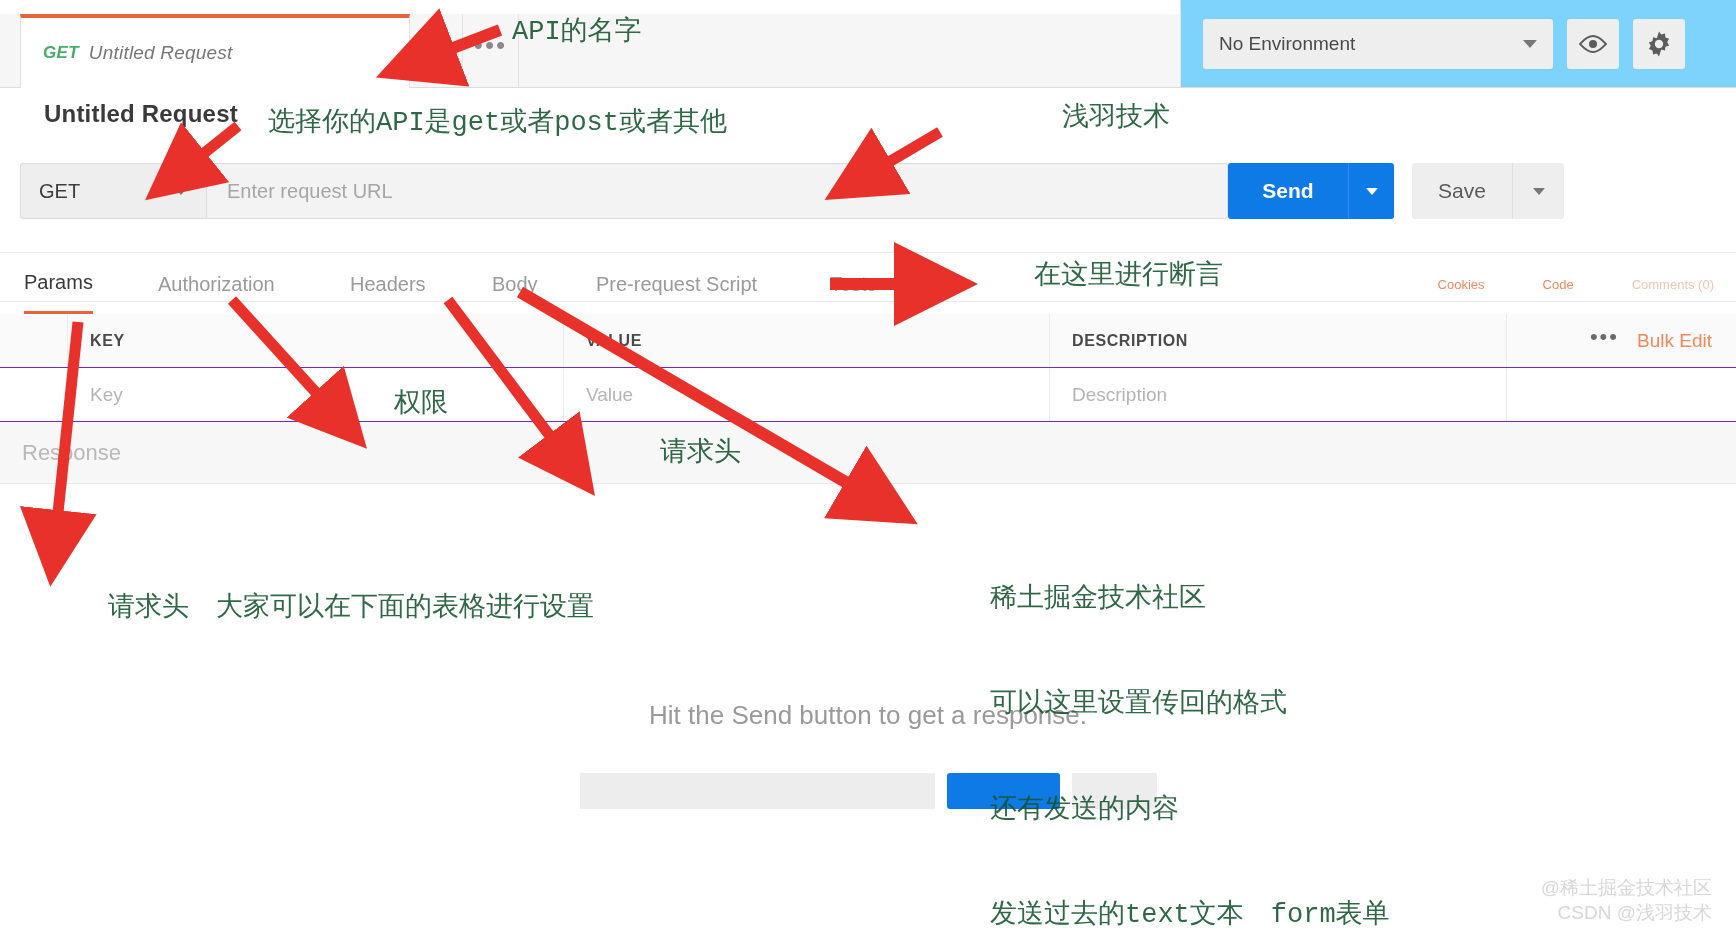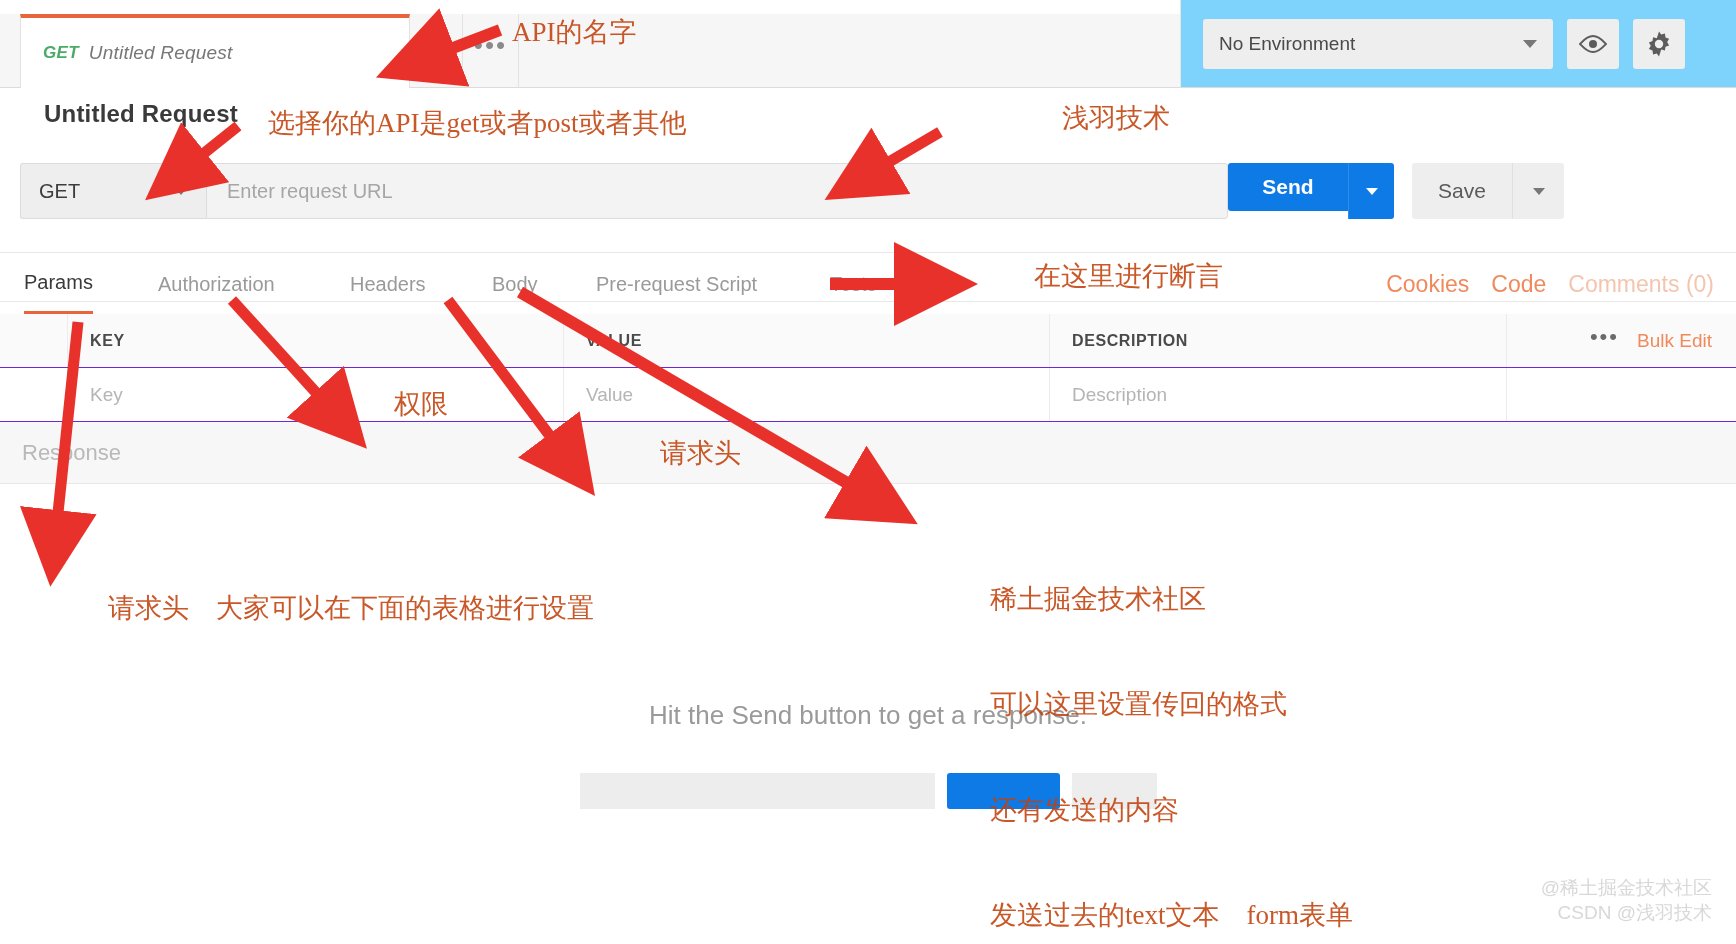--- a/index.html
+++ b/index.html
@@ -72,21 +72,21 @@
     padding: 0 18px; justify-content: space-between;
   }
   .method-box .m { font-size: 20px; color: #3d3d3d; }
   .url-input {
     position: absolute; left: 186px; top: 0; width: 1022px; height: 56px;
     background: #f3f3f3; border: 1px solid #dcdcdc; border-radius: 0 3px 3px 0;
     display: flex; align-items: center; padding-left: 20px;
     font-size: 20px; color: #a6a6a6;
   }
   .send-btn {
-    position: absolute; left: 1208px; top: 0; width: 120px; height: 48px;
+    position: absolute; left: 1208px; top: 0; width: 120px; height: 56px;
     background: #0d7ae5; border-radius: 3px 0 0 3px; color: #fff;
     font-size: 21px; font-weight: bold; display: flex;
     align-items: center; justify-content: center;
   }
   .send-caret {
     position: absolute; left: 1328px; top: 0; width: 46px; height: 56px;
     background: #0d7ae5; border-radius: 0 3px 3px 0; border-left: 1px solid #2d8ceb;
     display: flex; align-items: center; justify-content: center;
   }
   .send-caret .caret { border-top-color: #fff; }
@@ -106,21 +106,21 @@
     position: absolute; left: 0; top: 252px; width: 1736px; height: 50px;
     border-top: 1px solid #e8e8e8; border-bottom: 1px solid #e8e8e8;
   }
   .stab {
     position: absolute; top: 0; height: 62px; display: flex; align-items: center;
     font-size: 20px; color: #9a9a9a;
   }
   .stab.active { color: #3a3a3a; border-bottom: 4px solid #e8643c; }
   .rightlinks { position: absolute; right: 22px; top: 0; height: 62px;
                 display: flex; align-items: center; gap: 22px; }
-  .rightlinks .lk { font-size: 23px; color: #f08a5d; }
+  .rightlinks .lk { font-size: 13px; color: #f08a5d; margin-left: 36px; }
   .rightlinks .lk.muted { color: #f3c5ae; }
 
   
   .kvtable { position: absolute; left: 0; top: 314px; width: 1736px; }
   .kvrow { display: flex; height: 54px; border-bottom: 1px solid #6d28d9; }
   .kvrow.head { background: #fafafa; }
   .c-check { width: 68px; border-right: 1px solid #ececec; }
   .c-key   { width: 496px; border-right: 1px solid #ececec; display: flex; align-items: center; padding-left: 22px; }
   .c-val   { width: 486px; border-right: 1px solid #ececec; display: flex; align-items: center; padding-left: 22px; }
   .c-desc  { flex: 1; display: flex; align-items: center; padding-left: 22px; }
@@ -148,21 +148,21 @@
   .sk-bar2  { width: 85px; height: 36px; background: #ededed; }
 
   
   .watermark {
     position: absolute; right: 24px; bottom: 18px; text-align: right;
     color: #d8d8d8; font-size: 19px; line-height: 1.35;
   }
 
   
   .anno {
-    position: absolute; color: #c2410c; font-family: Liberation Serif, serif;
+    position: absolute; color: #14532d; font-family: Liberation Mono, monospace;
     font-size: 27px; line-height: 1.25; white-space: pre; opacity: .88;
   }
   .anno.block { line-height: 1.3; }
   .arrow { position: absolute; pointer-events: none; }
 </style>
 </head>
 <body>
 
 <div id="root">
 

